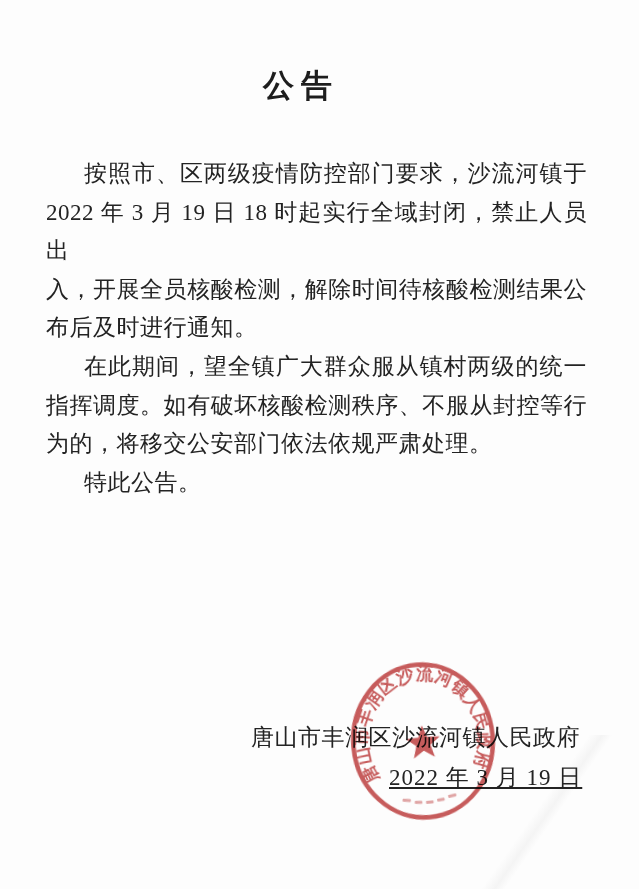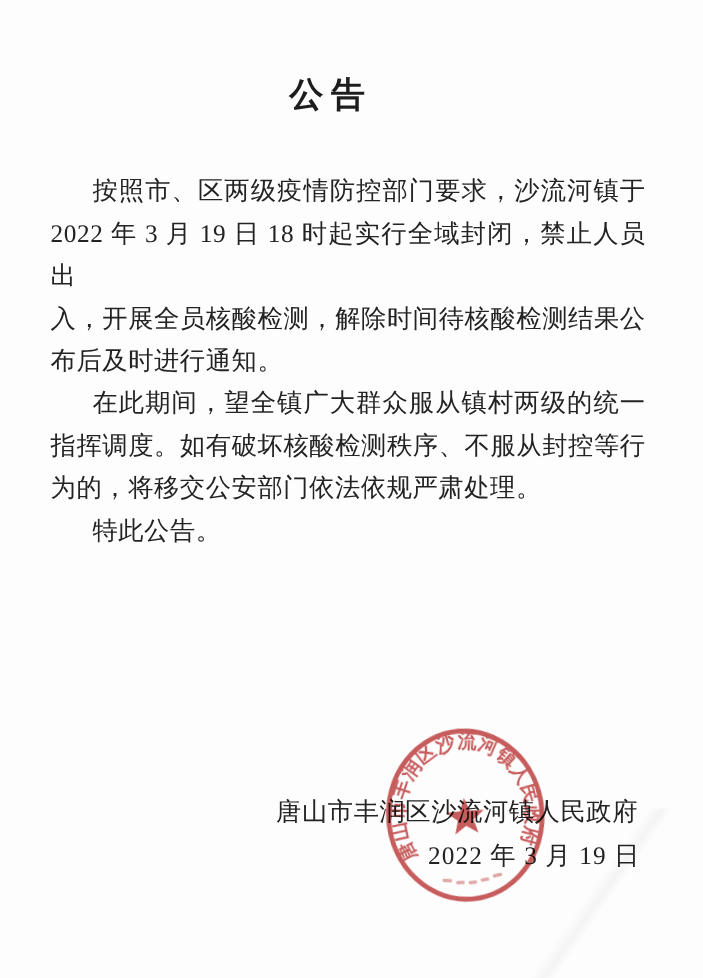--- a/index.html
+++ b/index.html
@@ -76,20 +76,21 @@
   .date-line {
     position: absolute;
     left: 389px;
     top: 762px;
     font-size: 23px;
     line-height: 32px;
     letter-spacing: 1px;
     color: #232323;
     white-space: nowrap;
     z-index: 2;
+    text-decoration: underline;
   }
 
   .seal {
     position: absolute;
     left: 348px;
     top: 659px;
     width: 150px;
     height: 164px;
     z-index: 3;
     mix-blend-mode: multiply;

